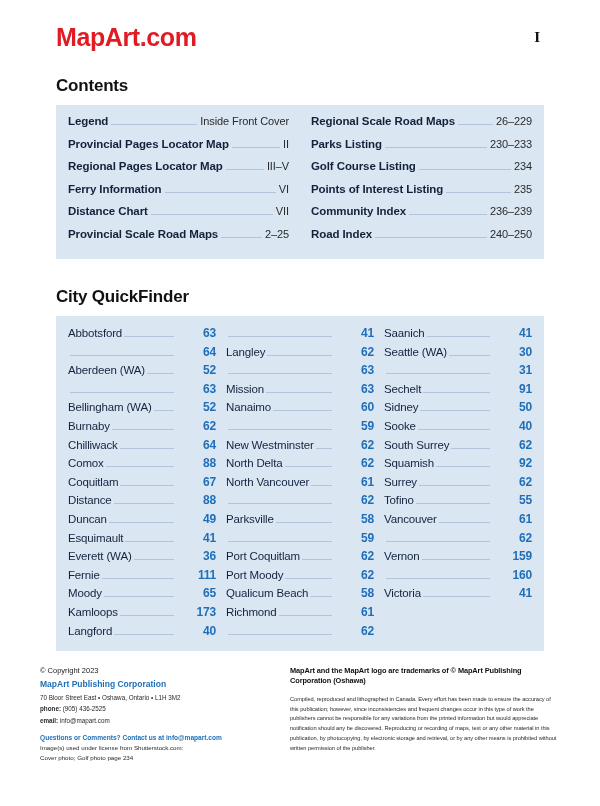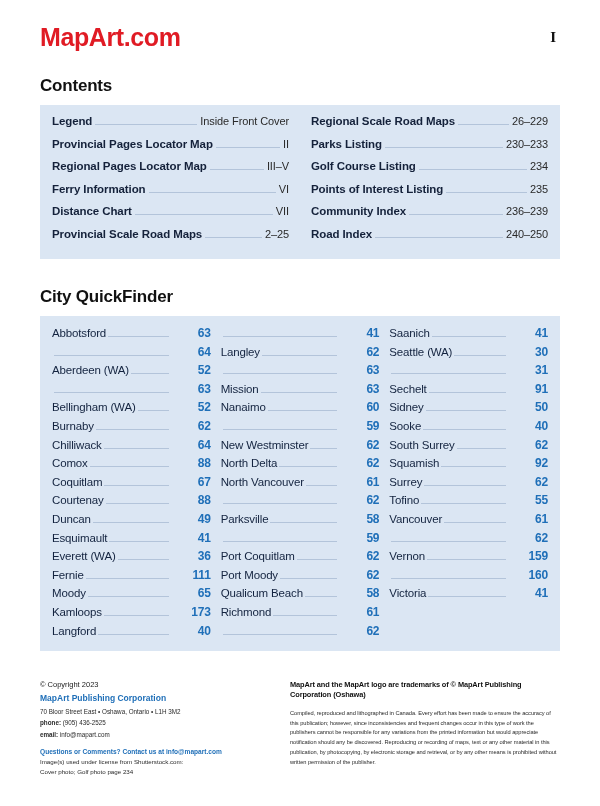--- a/index.html
+++ b/index.html
@@ -14,21 +14,21 @@
     font-family: "Liberation Sans", sans-serif;
     color: #1a1a1a;
     position: relative;
     overflow: hidden;
   }
 
   .page {
     width: 600px;
     height: 806px;
     position: relative;
-    padding: 0 40px;
+    padding: 0 56px;
   }
 
   
   .masthead {
     height: 62px;
     display: flex;
     align-items: center;
     justify-content: space-between;
     padding-top: 12px;
   }
@@ -132,21 +132,21 @@
     min-width: 20px;
     margin-left: 19px;
   }
   .qf-row.blank .city { visibility: hidden; }
 
   
   .footer {
     position: absolute;
     left: 40px;
     right: 40px;
-    top: 680px;
+    top: 666px;
     display: flex;
     gap: 22px;
     justify-content: center;
   }
   .foot-left { width: 228px; }
   .foot-right { flex: 1; }
 
   .f-copy {
     font-size: 7.5px;
     color: #1a1a1a;
@@ -320,21 +320,21 @@
               <span class="city">Comox</span>
               <span class="leader"></span>
               <span class="pg">88</span>
             </div>
             <div class="qf-row">
               <span class="city">Coquitlam</span>
               <span class="leader"></span>
               <span class="pg">67</span>
             </div>
             <div class="qf-row">
-              <span class="city">Courtenay</span>
+              <span class="city">Distance</span>
               <span class="leader"></span>
               <span class="pg">88</span>
             </div>
             <div class="qf-row">
               <span class="city">Duncan</span>
               <span class="leader"></span>
               <span class="pg">49</span>
             </div>
             <div class="qf-row">
               <span class="city">Esquimault</span>

